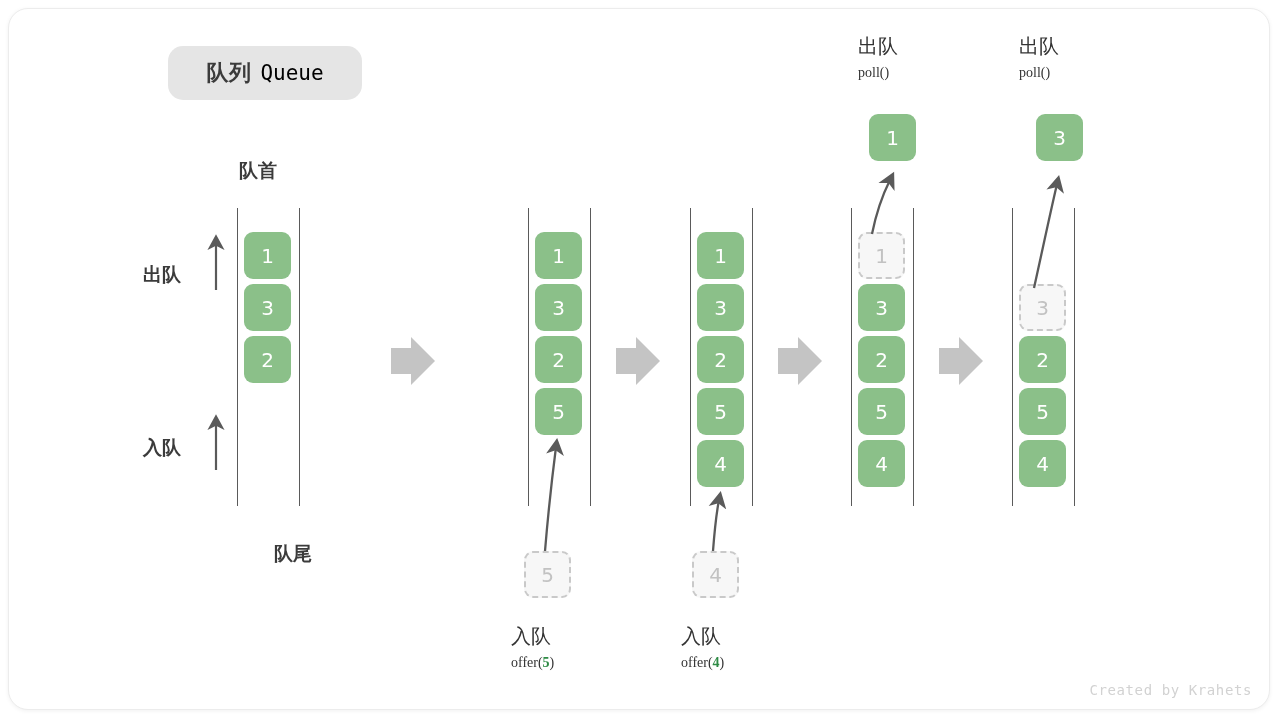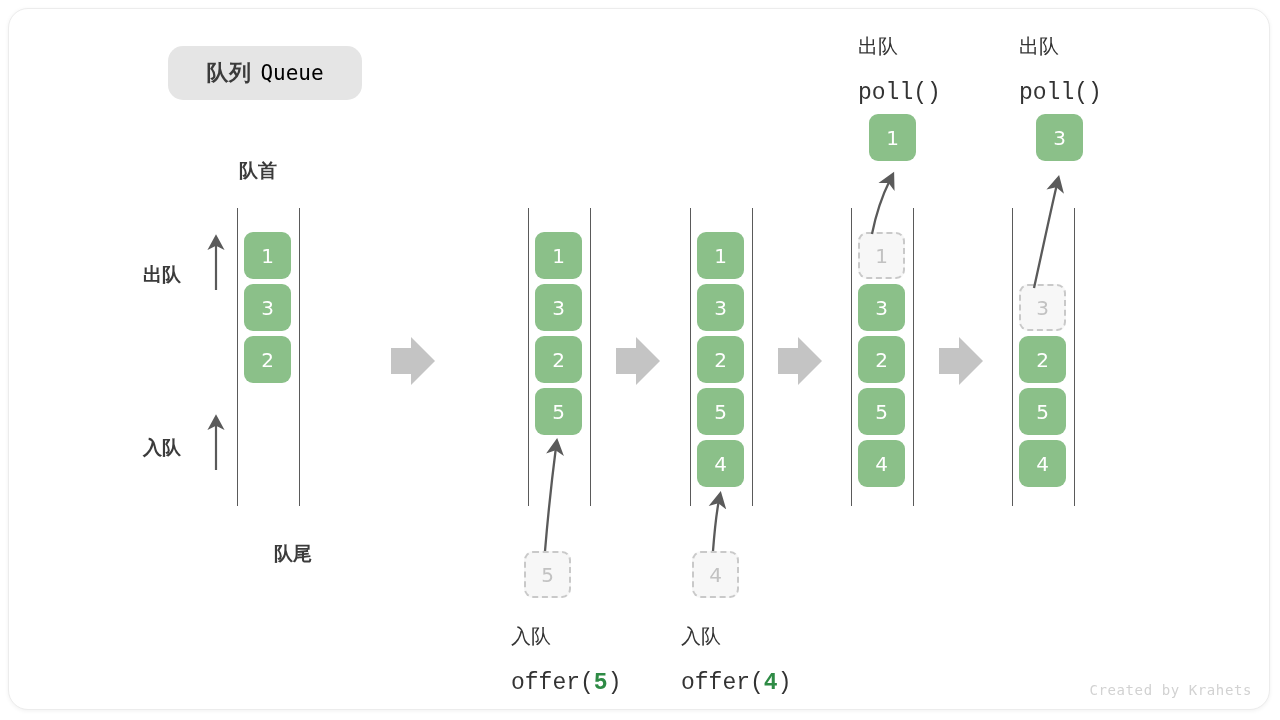--- a/index.html
+++ b/index.html
@@ -67,24 +67,23 @@
     white-space: nowrap;
     line-height: 1.62;
   }
   .op-label .cn {
     display: block;
     font-size: 20px;
     color: #333333;
   }
   .op-label .code {
     display: block;
-    font-family: Liberation Mono, monospace;
-    font-size: 23px;
+    font-family: Liberation Serif, serif;
+    font-size: 14px;
     color: #333333;
-    margin-top: 13px;
   }
   .op-label .code .arg { color: #2e8b45; font-weight: bold; }
 
   
   .column { position: absolute; }
   .rail {
     position: absolute;
     top: 0;
     width: 1px;
     background: #5a5a5a;

